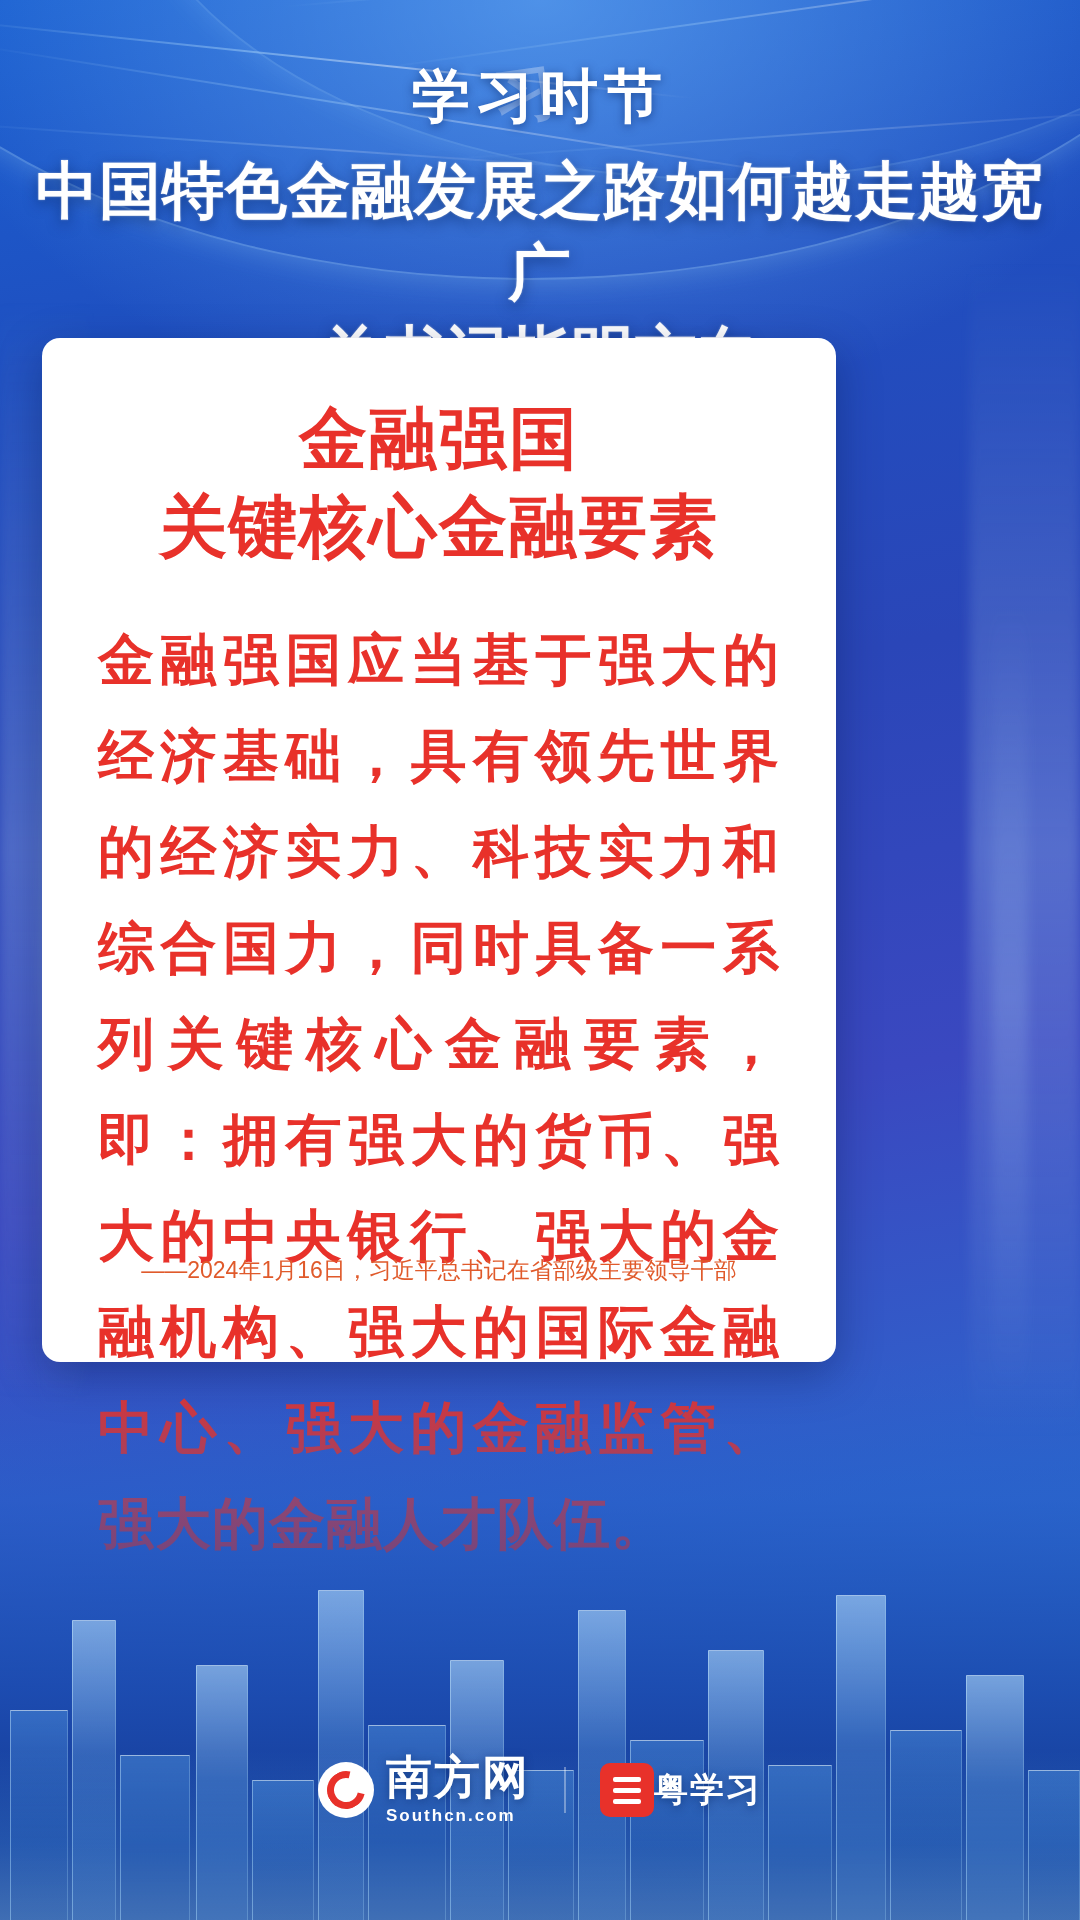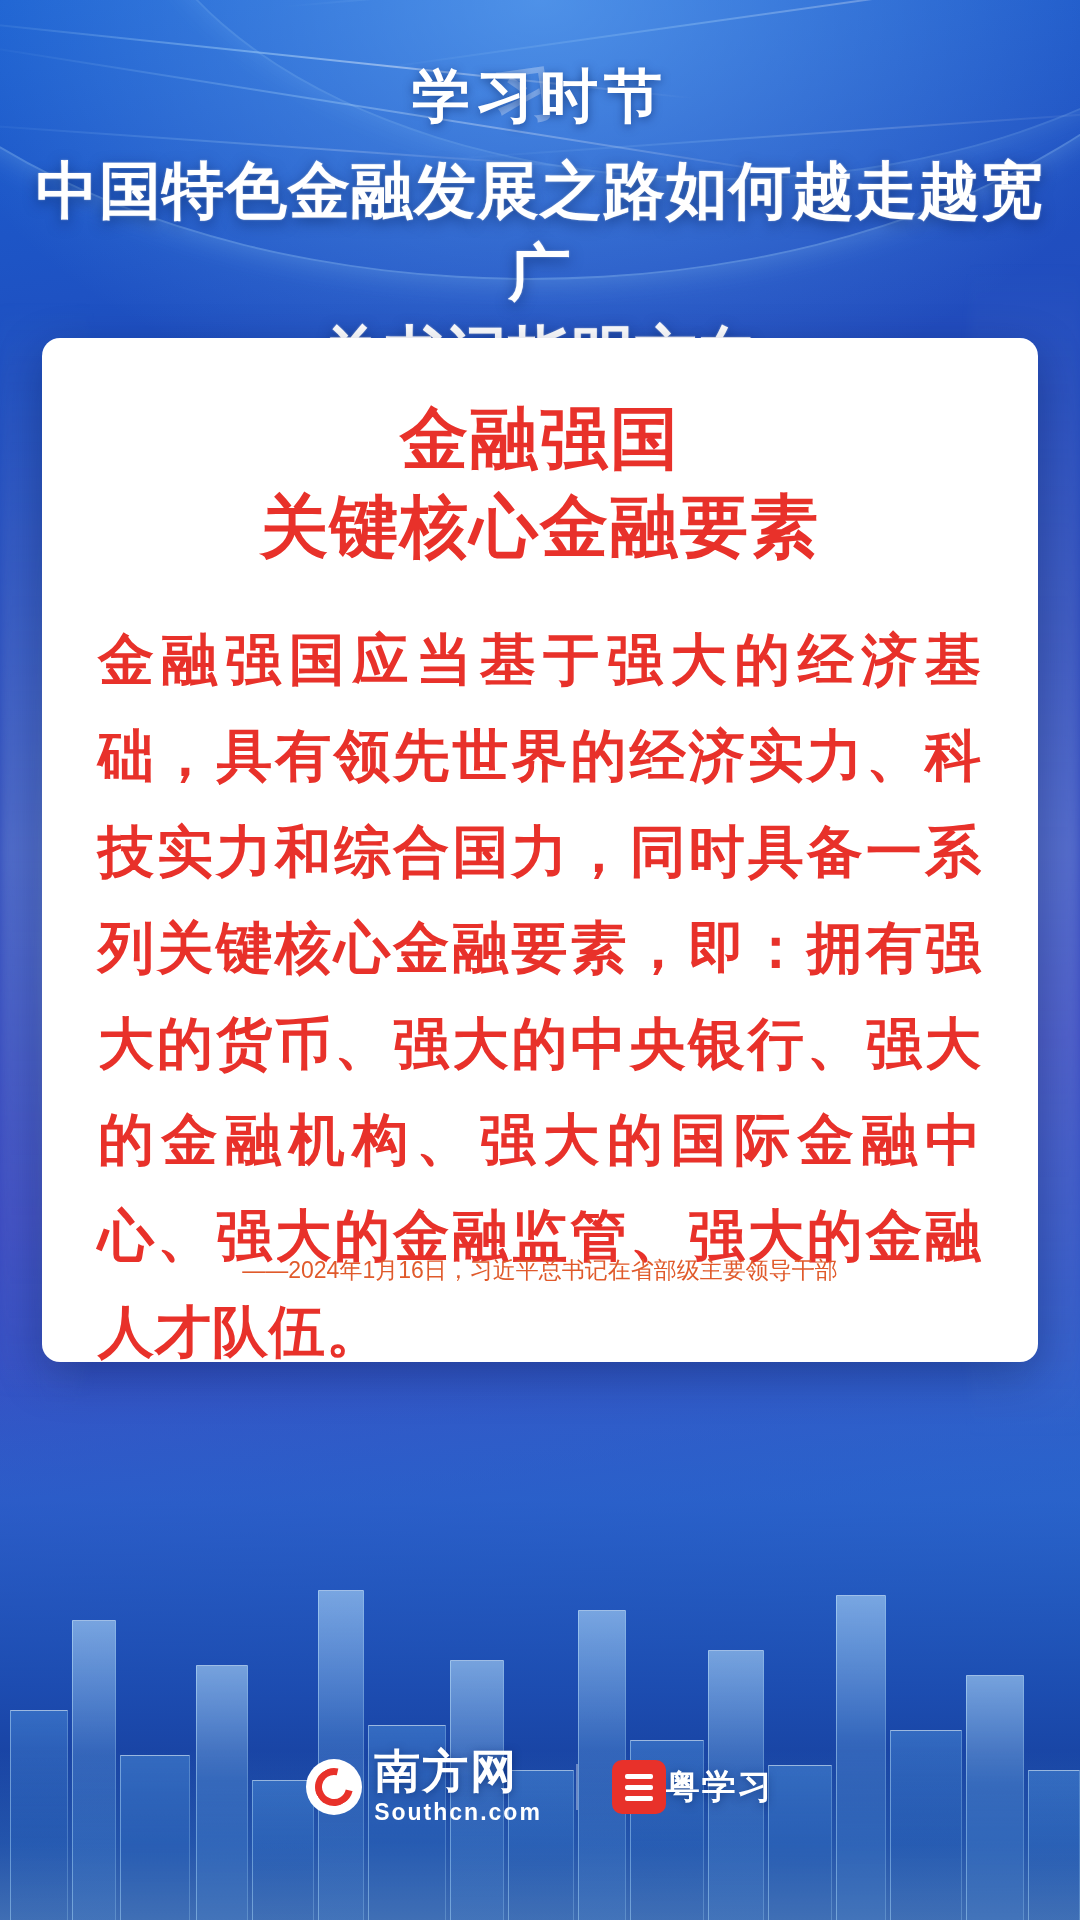--- a/index.html
+++ b/index.html
@@ -96,21 +96,21 @@
     letter-spacing: 1px;
     color: #ffffff;
     text-shadow: 0 4px 14px rgba(0,30,90,0.55), 0 0 2px rgba(255,255,255,0.6);
   }
 
   
   .card {
     position: absolute;
     top: 338px;
     left: 42px;
-    width: 996px;
+    width: 794px;
     height: 1024px;
     background: #ffffff;
     border-radius: 18px;
     box-shadow: 0 14px 44px rgba(0,20,70,0.35);
     padding: 56px 56px 36px 56px;
   }
 
   .card-title {
     text-align: center;
     color: #e8312a;
@@ -216,21 +216,21 @@
   .logo-south .cn {
     font-family: "Liberation Serif", serif;
     font-weight: bold;
     font-size: 46px;
     color: #ffffff;
     letter-spacing: 2px;
     text-shadow: 0 2px 8px rgba(0,30,90,0.5);
   }
   .logo-south .en {
     margin-top: 6px;
-    font-size: 23px;
+    font-size: 17px;
     font-weight: bold;
     letter-spacing: 2px;
     color: #ffffff;
   }
   .logo-yue {
     display: flex;
     align-items: center;
     gap: 0;
   }
   .logo-yue .badge {

